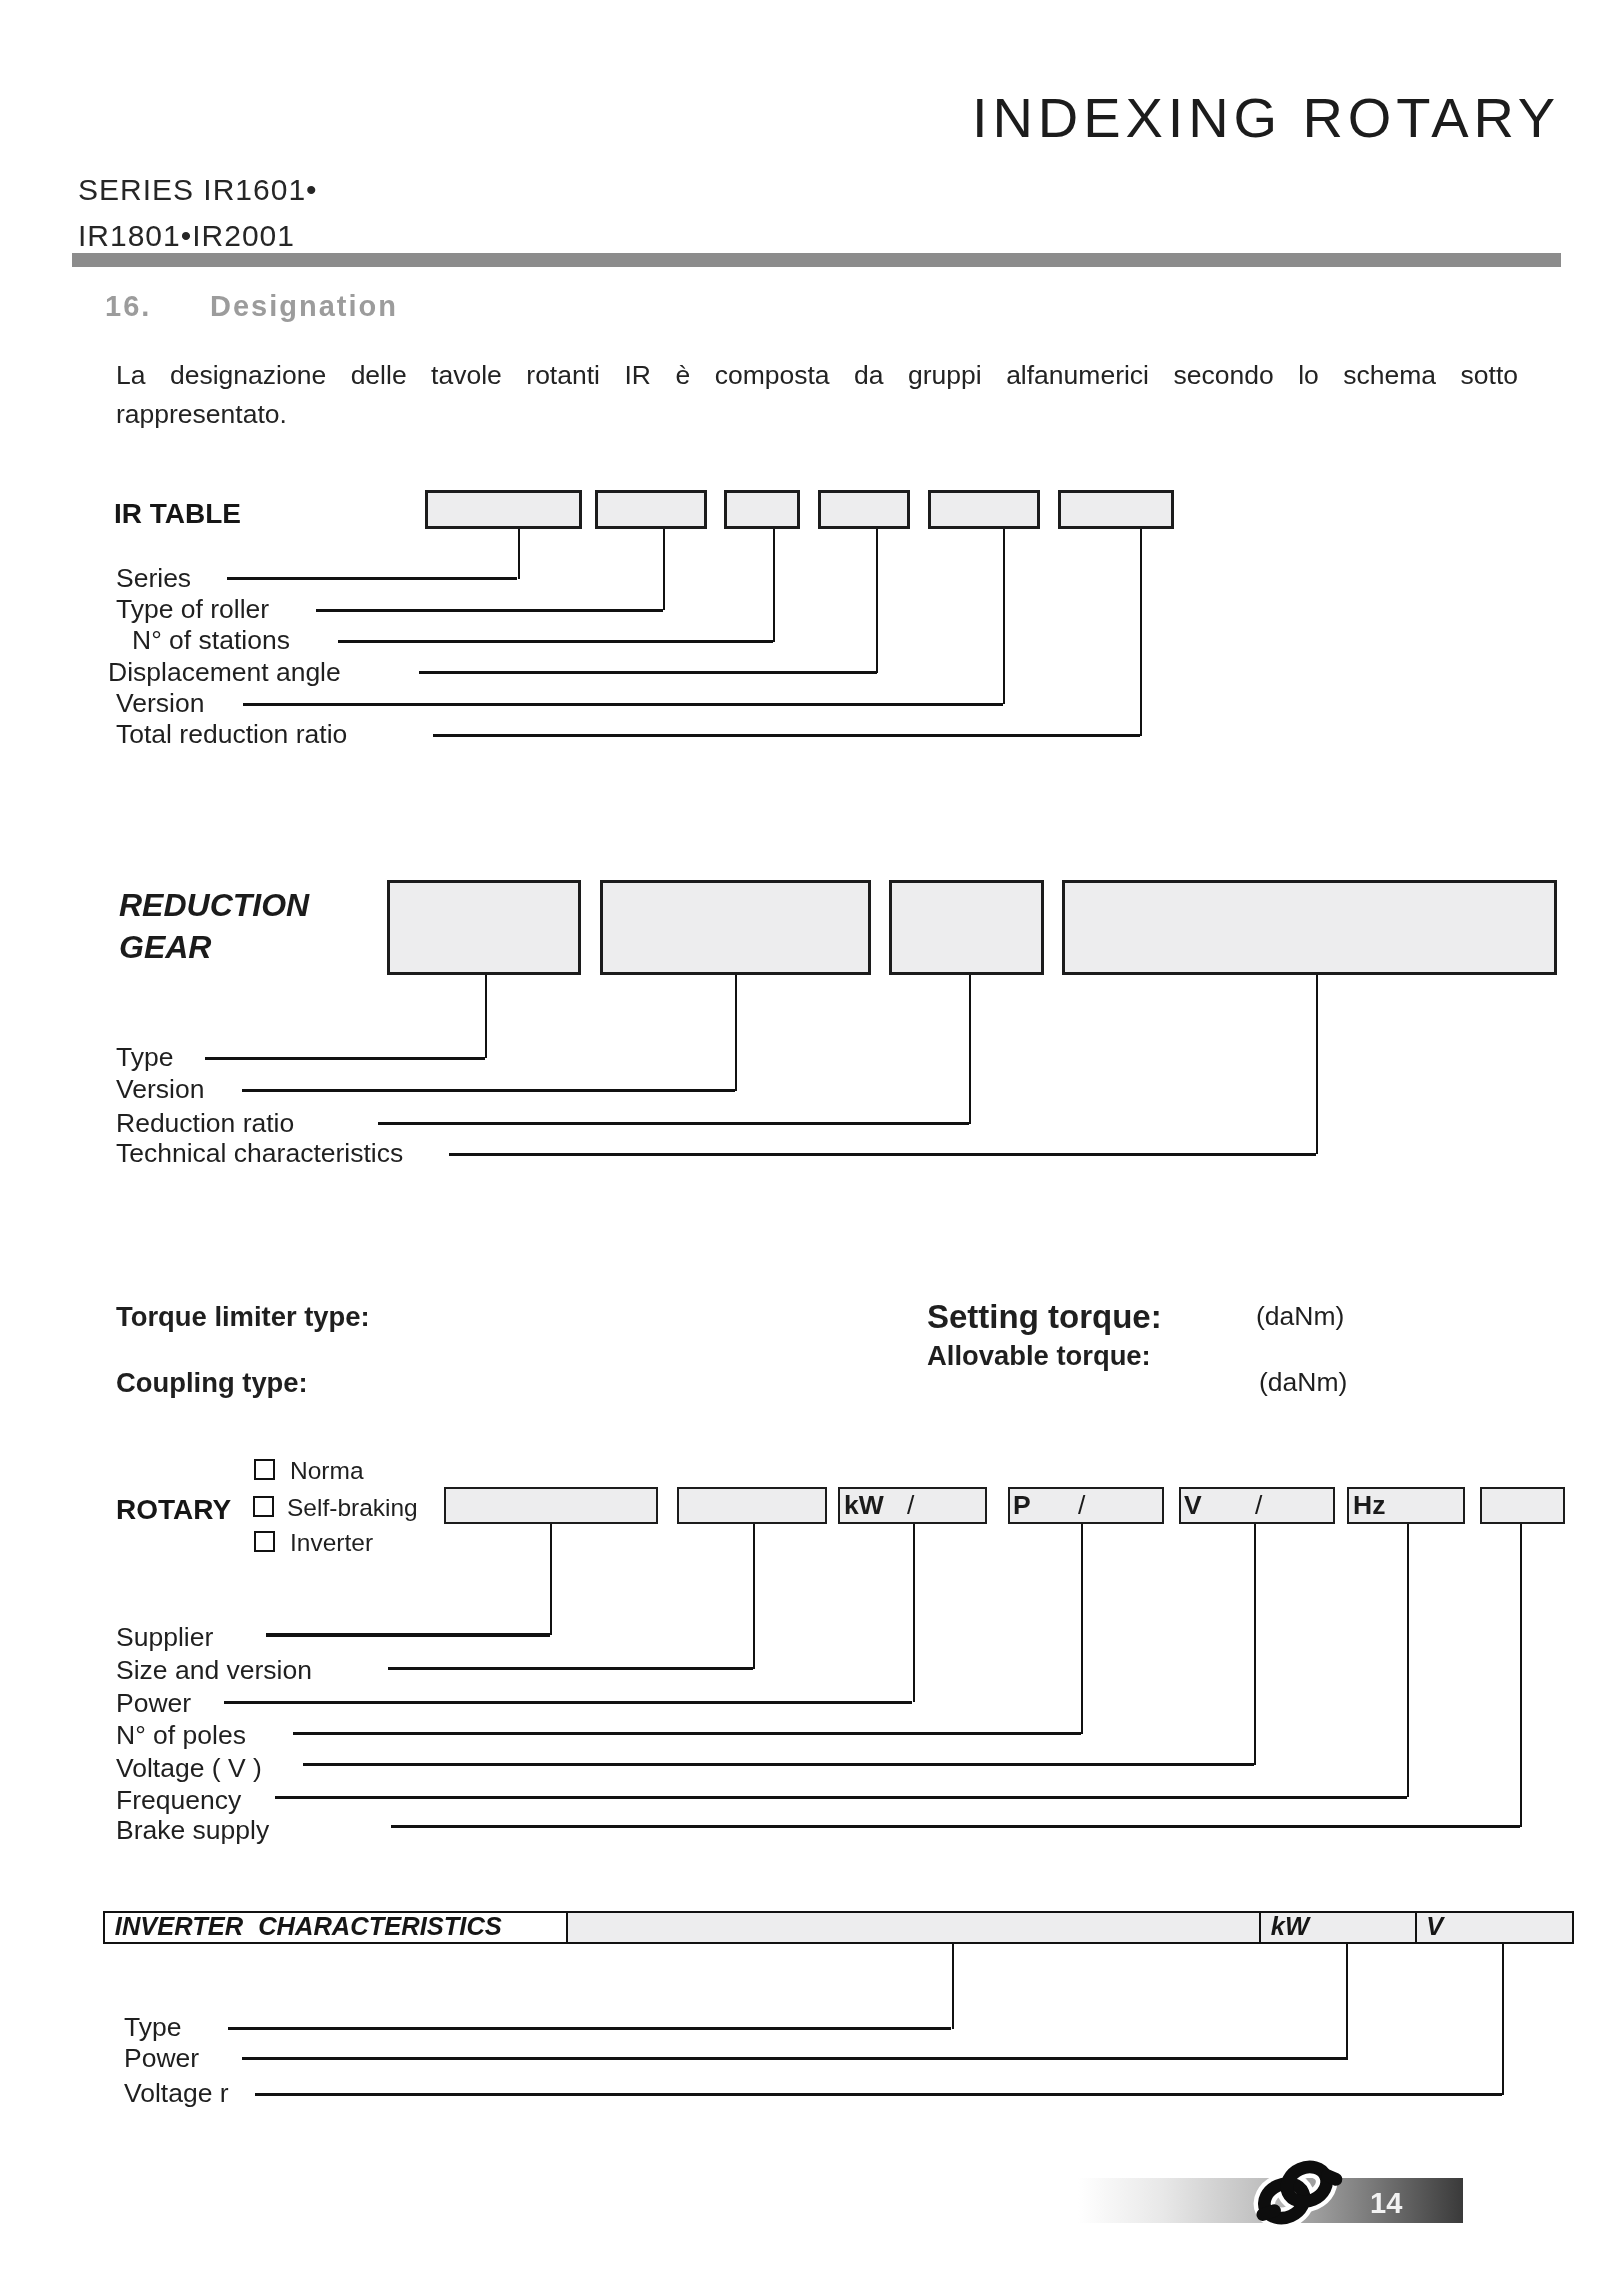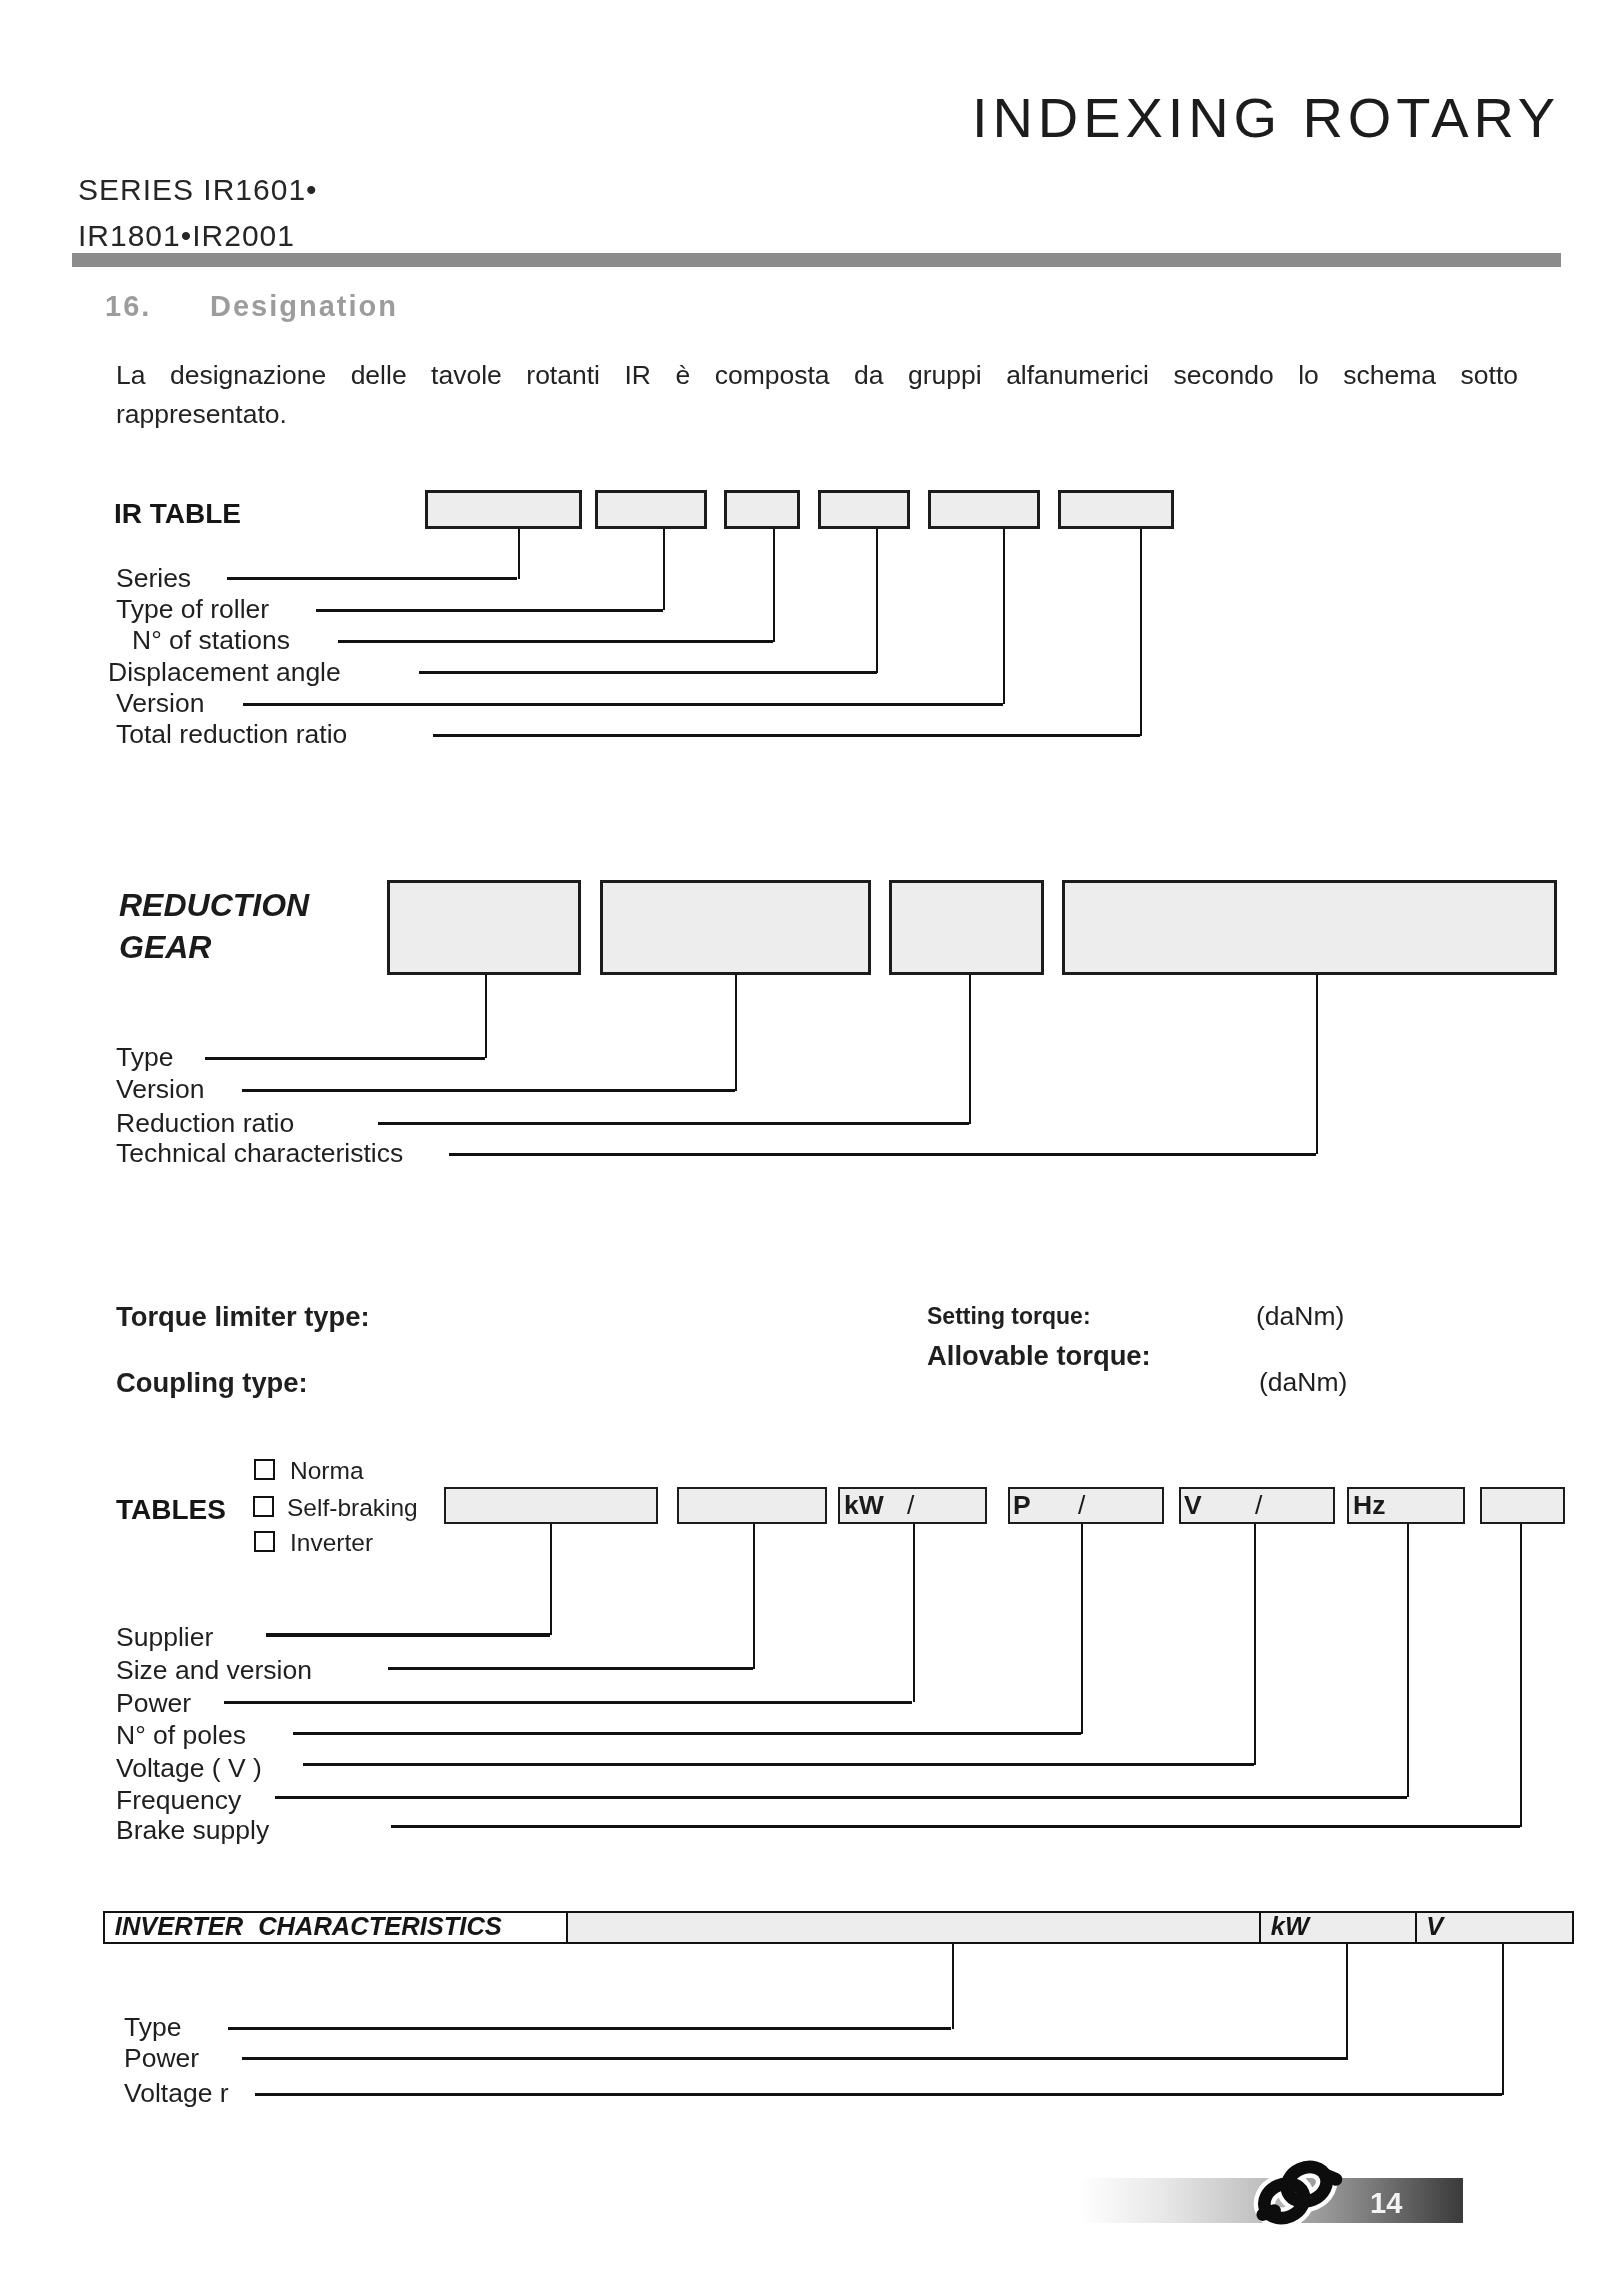--- a/index.html
+++ b/index.html
@@ -113,27 +113,27 @@
   <div class="hline" style="left:242px;top:1089px;width:493px;"></div>
   <div class="hline" style="left:378px;top:1122px;width:591px;"></div>
   <div class="hline" style="left:449px;top:1153px;width:867px;"></div>
 
   <div class="lbl" style="left:116px;top:1042px;">Type</div>
   <div class="lbl" style="left:116px;top:1074px;">Version</div>
   <div class="lbl" style="left:116px;top:1108px;">Reduction ratio</div>
   <div class="lbl" style="left:116px;top:1138px;">Technical characteristics</div>
 
   <div class="lbl bold" style="left:116px;top:1301px;font-size:27.4px;">Torque limiter type:</div>
-  <div class="lbl bold" style="left:927px;top:1301px;font-size:23px;">Setting torque:</div>
+  <div class="lbl bold" style="left:927px;top:1301px;font-size:33px;">Setting torque:</div>
   <div class="lbl" style="left:1256px;top:1301px;">(daNm)</div>
   <div class="lbl bold" style="left:116px;top:1367px;font-size:27.4px;">Coupling type:</div>
   <div class="lbl bold" style="left:927px;top:1340px;font-size:27.4px;">Allovable torque:</div>
   <div class="lbl" style="left:1259px;top:1367px;">(daNm)</div>
 
-  <div class="big-label" style="left:116px;top:1494px;">TABLES</div>
+  <div class="big-label" style="left:116px;top:1494px;">ROTARY</div>
 
   <div class="checkbox" style="left:254px;top:1459px;"></div>
   <div class="chklabel" style="left:290px;top:1457px;">Norma</div>
   <div class="checkbox" style="left:253px;top:1496px;"></div>
   <div class="chklabel" style="left:287px;top:1494px;">Self-braking</div>
   <div class="checkbox" style="left:254px;top:1531px;"></div>
   <div class="chklabel" style="left:290px;top:1529px;">Inverter</div>
 
   <div class="motorbox" style="left:444px;top:1487px;width:214px;height:37px;"></div>
   <div class="motorbox" style="left:677px;top:1487px;width:150px;height:37px;"></div>

